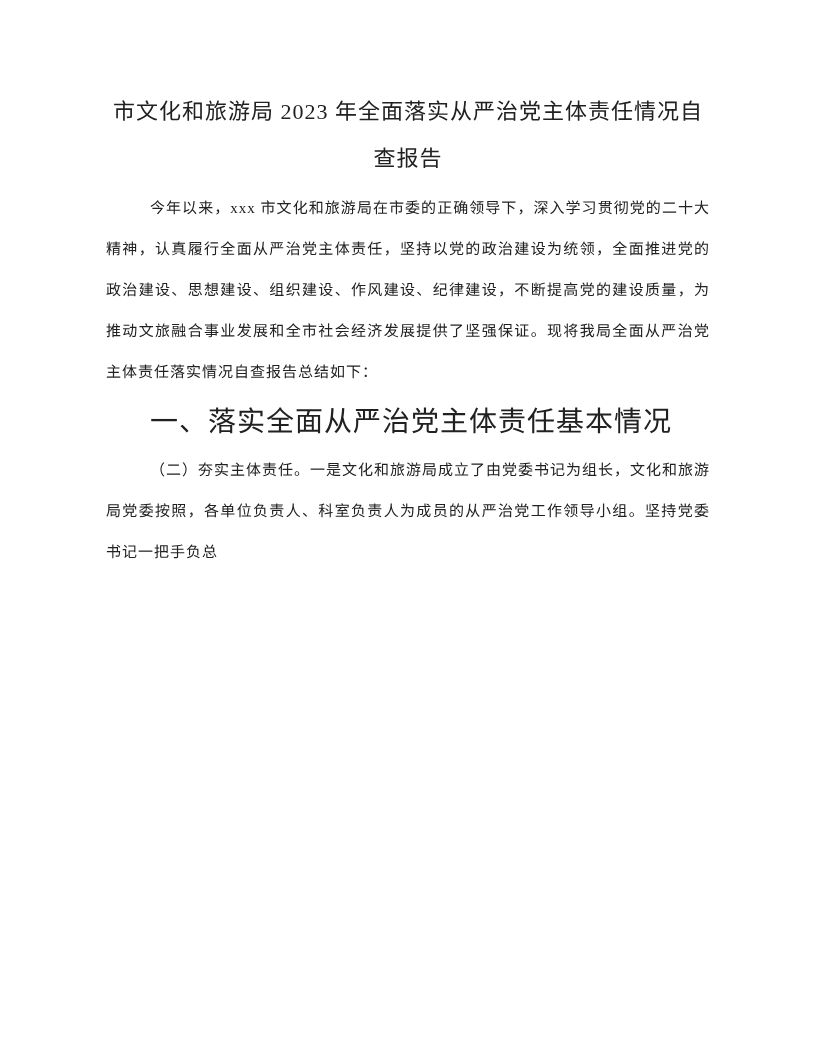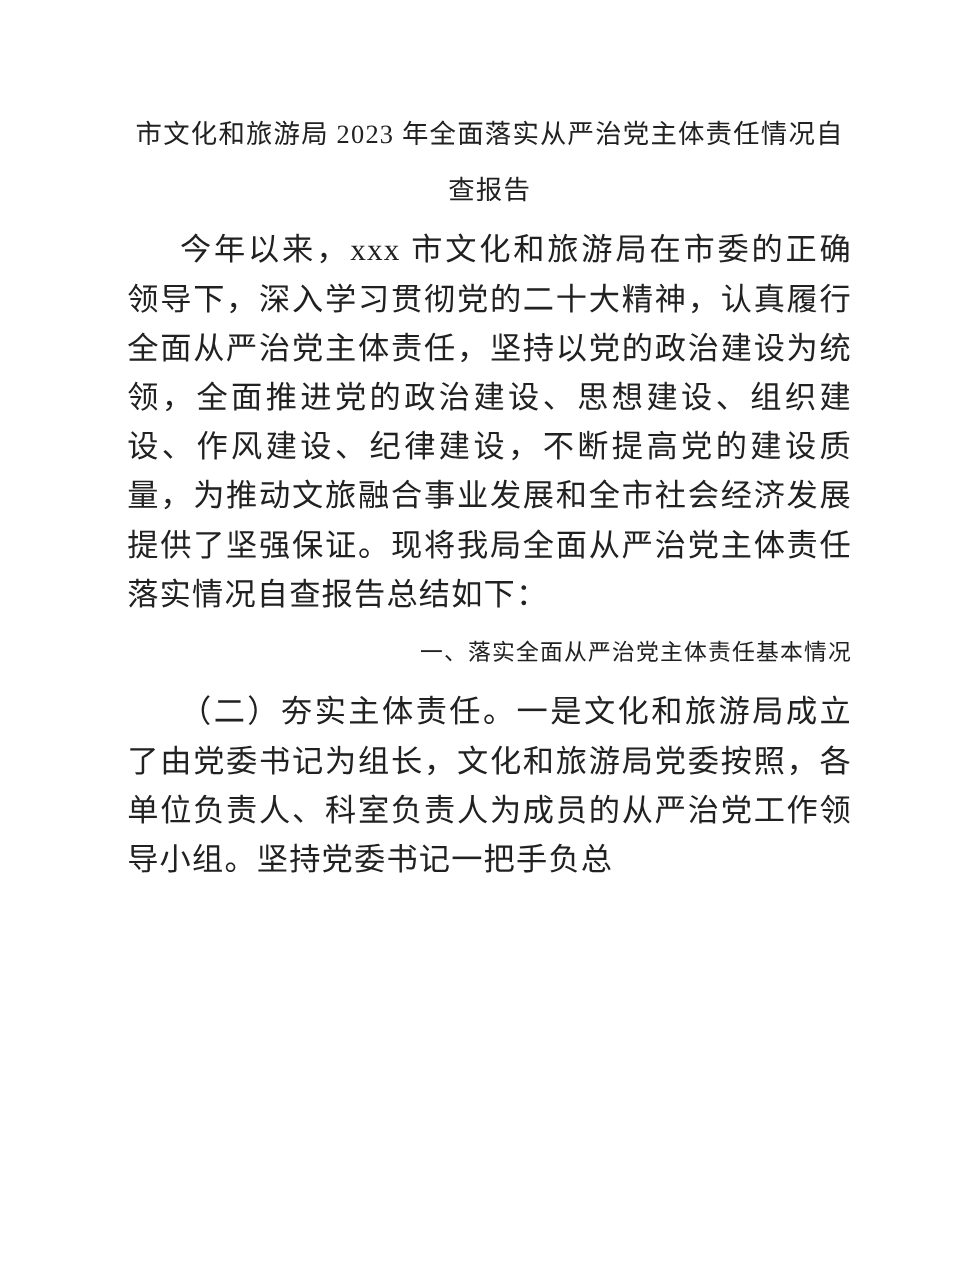--- a/index.html
+++ b/index.html
@@ -21,35 +21,34 @@
   }
   .doc-title {
     font-size: 22px;
     font-weight: normal;
     line-height: 47px;
     letter-spacing: 1px;
     text-align: center;
     margin: 0 0 6px 0;
   }
   .para {
-    font-size: 26px;
+    font-size: 15px;
     line-height: 41px;
     letter-spacing: 1px;
     text-align: justify;
     text-indent: 44px;
     margin: 0 0 8px 0;
   }
   .heading {
-    font-size: 19px;
+    font-size: 28px;
     line-height: 41px;
     letter-spacing: 1px;
     text-indent: 44px;
     margin: 0 0 8px 0;
     font-weight: normal;
-    text-align: right;
   }
 </style>
 </head>
 <body>
 
 <div class="page">
   <h1 class="doc-title">市文化和旅游局 2023 年全面落实从严治党主体责任情况自查报告</h1>
 
   <p class="para">今年以来，xxx 市文化和旅游局在市委的正确领导下，深入学习贯彻党的二十大精神，认真履行全面从严治党主体责任，坚持以党的政治建设为统领，全面推进党的政治建设、思想建设、组织建设、作风建设、纪律建设，不断提高党的建设质量，为推动文旅融合事业发展和全市社会经济发展提供了坚强保证。现将我局全面从严治党主体责任落实情况自查报告总结如下：</p>
 

